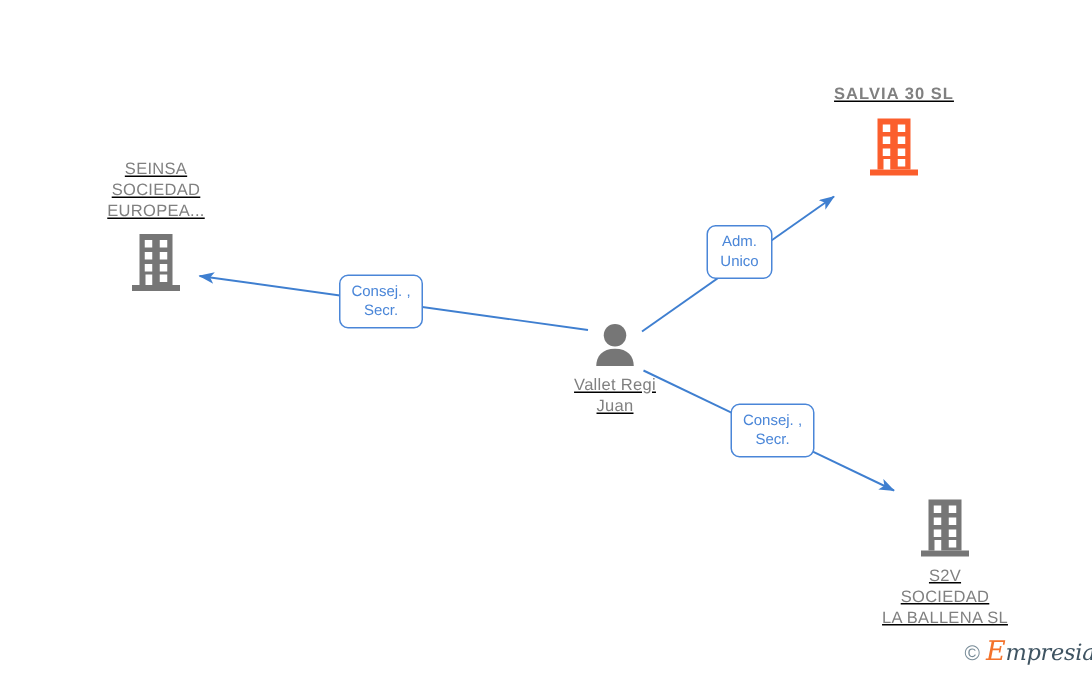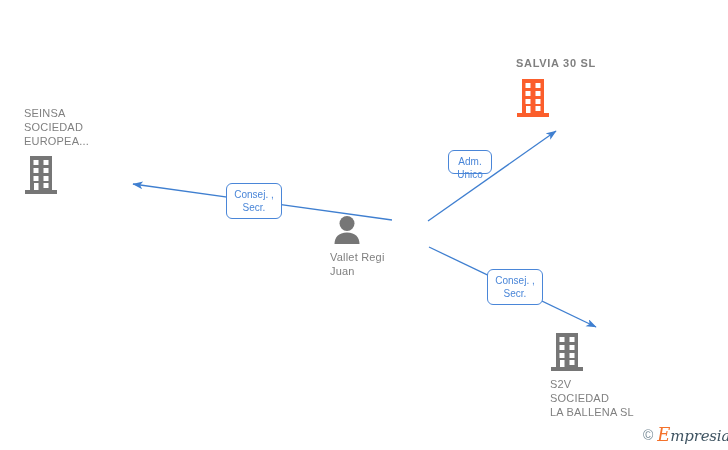--- a/index.html
+++ b/index.html
@@ -20,22 +20,23 @@
   }
   #edge-layer {
     position: absolute;
     left: 0;
     top: 0;
     width: 728px;
     height: 450px;
   }
   .node {
     position: absolute;
-    text-align: left;
+    text-align: center;
     width: 160px;
+    text-decoration: underline;
   }
   .node .icon-wrap {
     display: block;
     line-height: 0;
   }
   .node-title {
     display: block;
     font-size: 11px;
     line-height: 14px;
     color: #808080;
@@ -82,24 +83,24 @@
     background: #ffffff;
     color: #4a86d8;
     font-size: 10px;
     line-height: 13px;
     text-align: center;
     padding: 4px 5px 5px 5px;
     white-space: pre-line;
     box-shadow: 0 0 0 0 rgba(0,0,0,0);
   }
   #label-adm-unico {
-    left: 448px;
+    left: 471px;
     top: 150px;
     width: 44px;
-    height: 24px;
+    height: 36px;
   }
   #label-consej-seinsa {
     left: 226px;
     top: 183px;
     width: 56px;
     height: 36px;
   }
   #label-consej-s2v {
     left: 487px;
     top: 269px;

